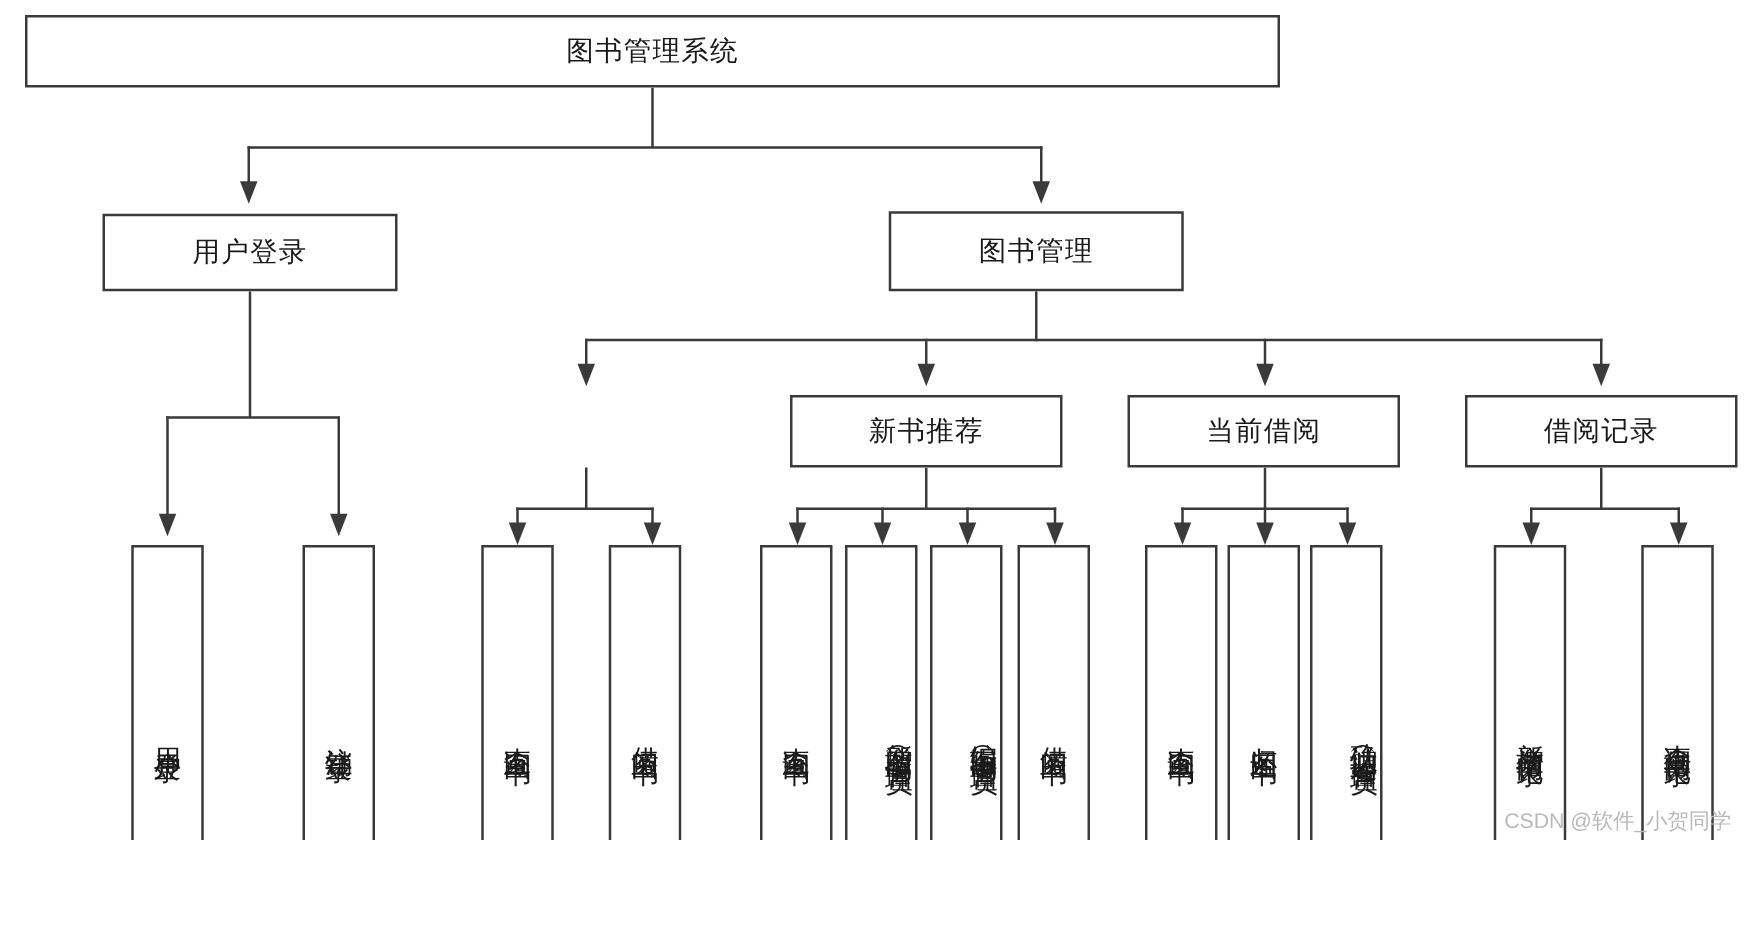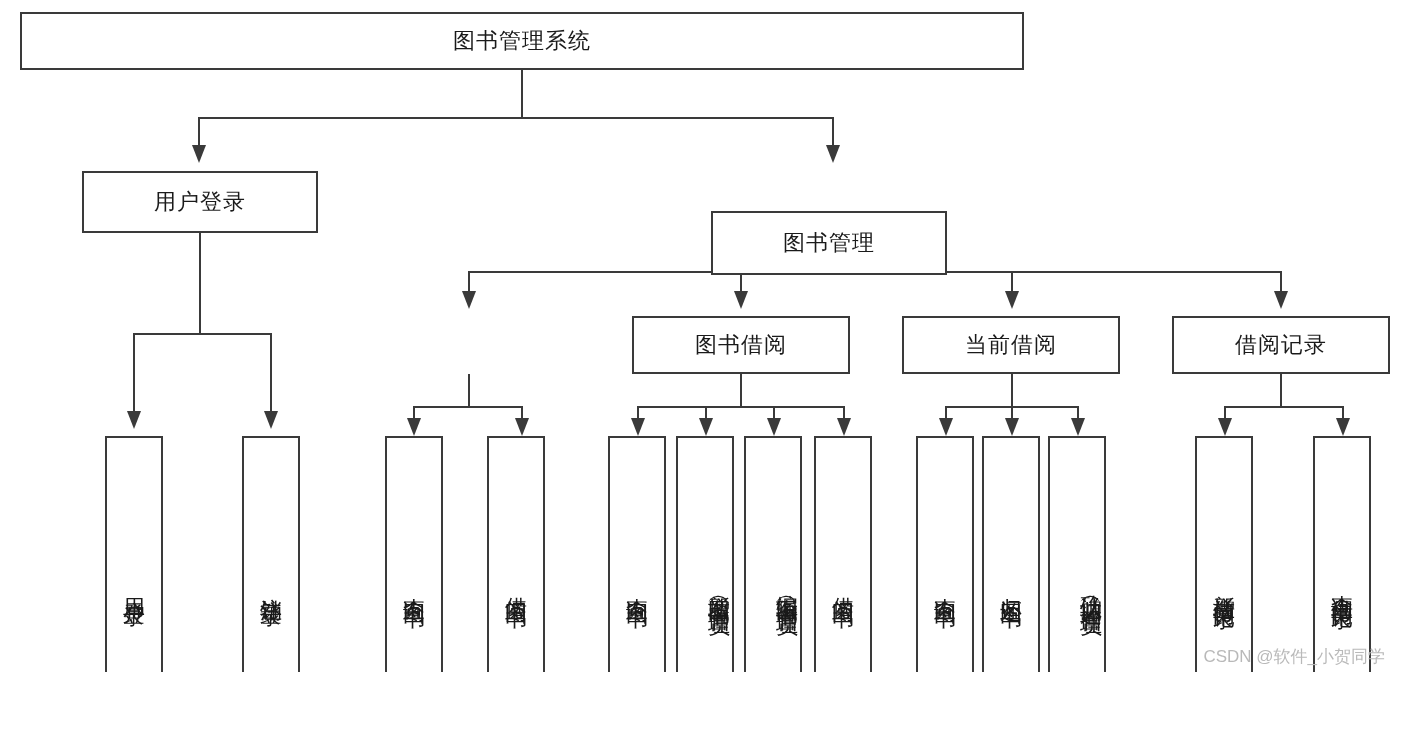--- a/index.html
+++ b/index.html
@@ -96,21 +96,21 @@
 
   <div class="line vline" style="left:198px; top:117px; width:2px; height:30px;"></div>
   <div class="arrow" style="left:192px; top:145px;"></div>
   <div class="line vline" style="left:832px; top:117px; width:2px; height:30px;"></div>
   <div class="arrow" style="left:826px; top:145px;"></div>
 
   <div class="node horiz" style="left:82px; top:171px; width:236px; height:62px;">
     <span>用户登录</span>
   </div>
 
-  <div class="node horiz" style="left:711px; top:169px; width:236px; height:64px;margin-top:42px;">
+  <div class="node horiz" style="left:711px; top:169px; width:236px; height:64px;">
     <span>图书管理</span>
   </div>
 
   <div class="line vline" style="left:199px; top:233px; width:2px; height:101px;"></div>
   <div class="line hline" style="left:133px; top:333px; width:138px; height:2px;"></div>
   <div class="line vline" style="left:133px; top:333px; width:2px; height:80px;"></div>
   <div class="arrow" style="left:127px; top:411px;"></div>
   <div class="line vline" style="left:270px; top:333px; width:2px; height:80px;"></div>
   <div class="arrow" style="left:264px; top:411px;"></div>
 
@@ -119,21 +119,21 @@
   <div class="line vline" style="left:468px; top:271px; width:2px; height:22px;"></div>
   <div class="arrow" style="left:462px; top:291px;"></div>
   <div class="line vline" style="left:740px; top:271px; width:2px; height:22px;"></div>
   <div class="arrow" style="left:734px; top:291px;"></div>
   <div class="line vline" style="left:1011px; top:271px; width:2px; height:22px;"></div>
   <div class="arrow" style="left:1005px; top:291px;"></div>
   <div class="line vline" style="left:1280px; top:271px; width:2px; height:22px;"></div>
   <div class="arrow" style="left:1274px; top:291px;"></div>
 
   <div class="node horiz" style="left:632px; top:316px; width:218px; height:58px;">
-    <span>图书借阅</span>
+    <span>新书推荐</span>
   </div>
   <div class="node horiz" style="left:902px; top:316px; width:218px; height:58px;">
     <span>当前借阅</span>
   </div>
   <div class="node horiz" style="left:1172px; top:316px; width:218px; height:58px;">
     <span>借阅记录</span>
   </div>
 
   <div class="line vline" style="left:468px; top:374px; width:2px; height:33px;"></div>
   <div class="line hline" style="left:413px; top:406px; width:110px; height:2px;"></div>

